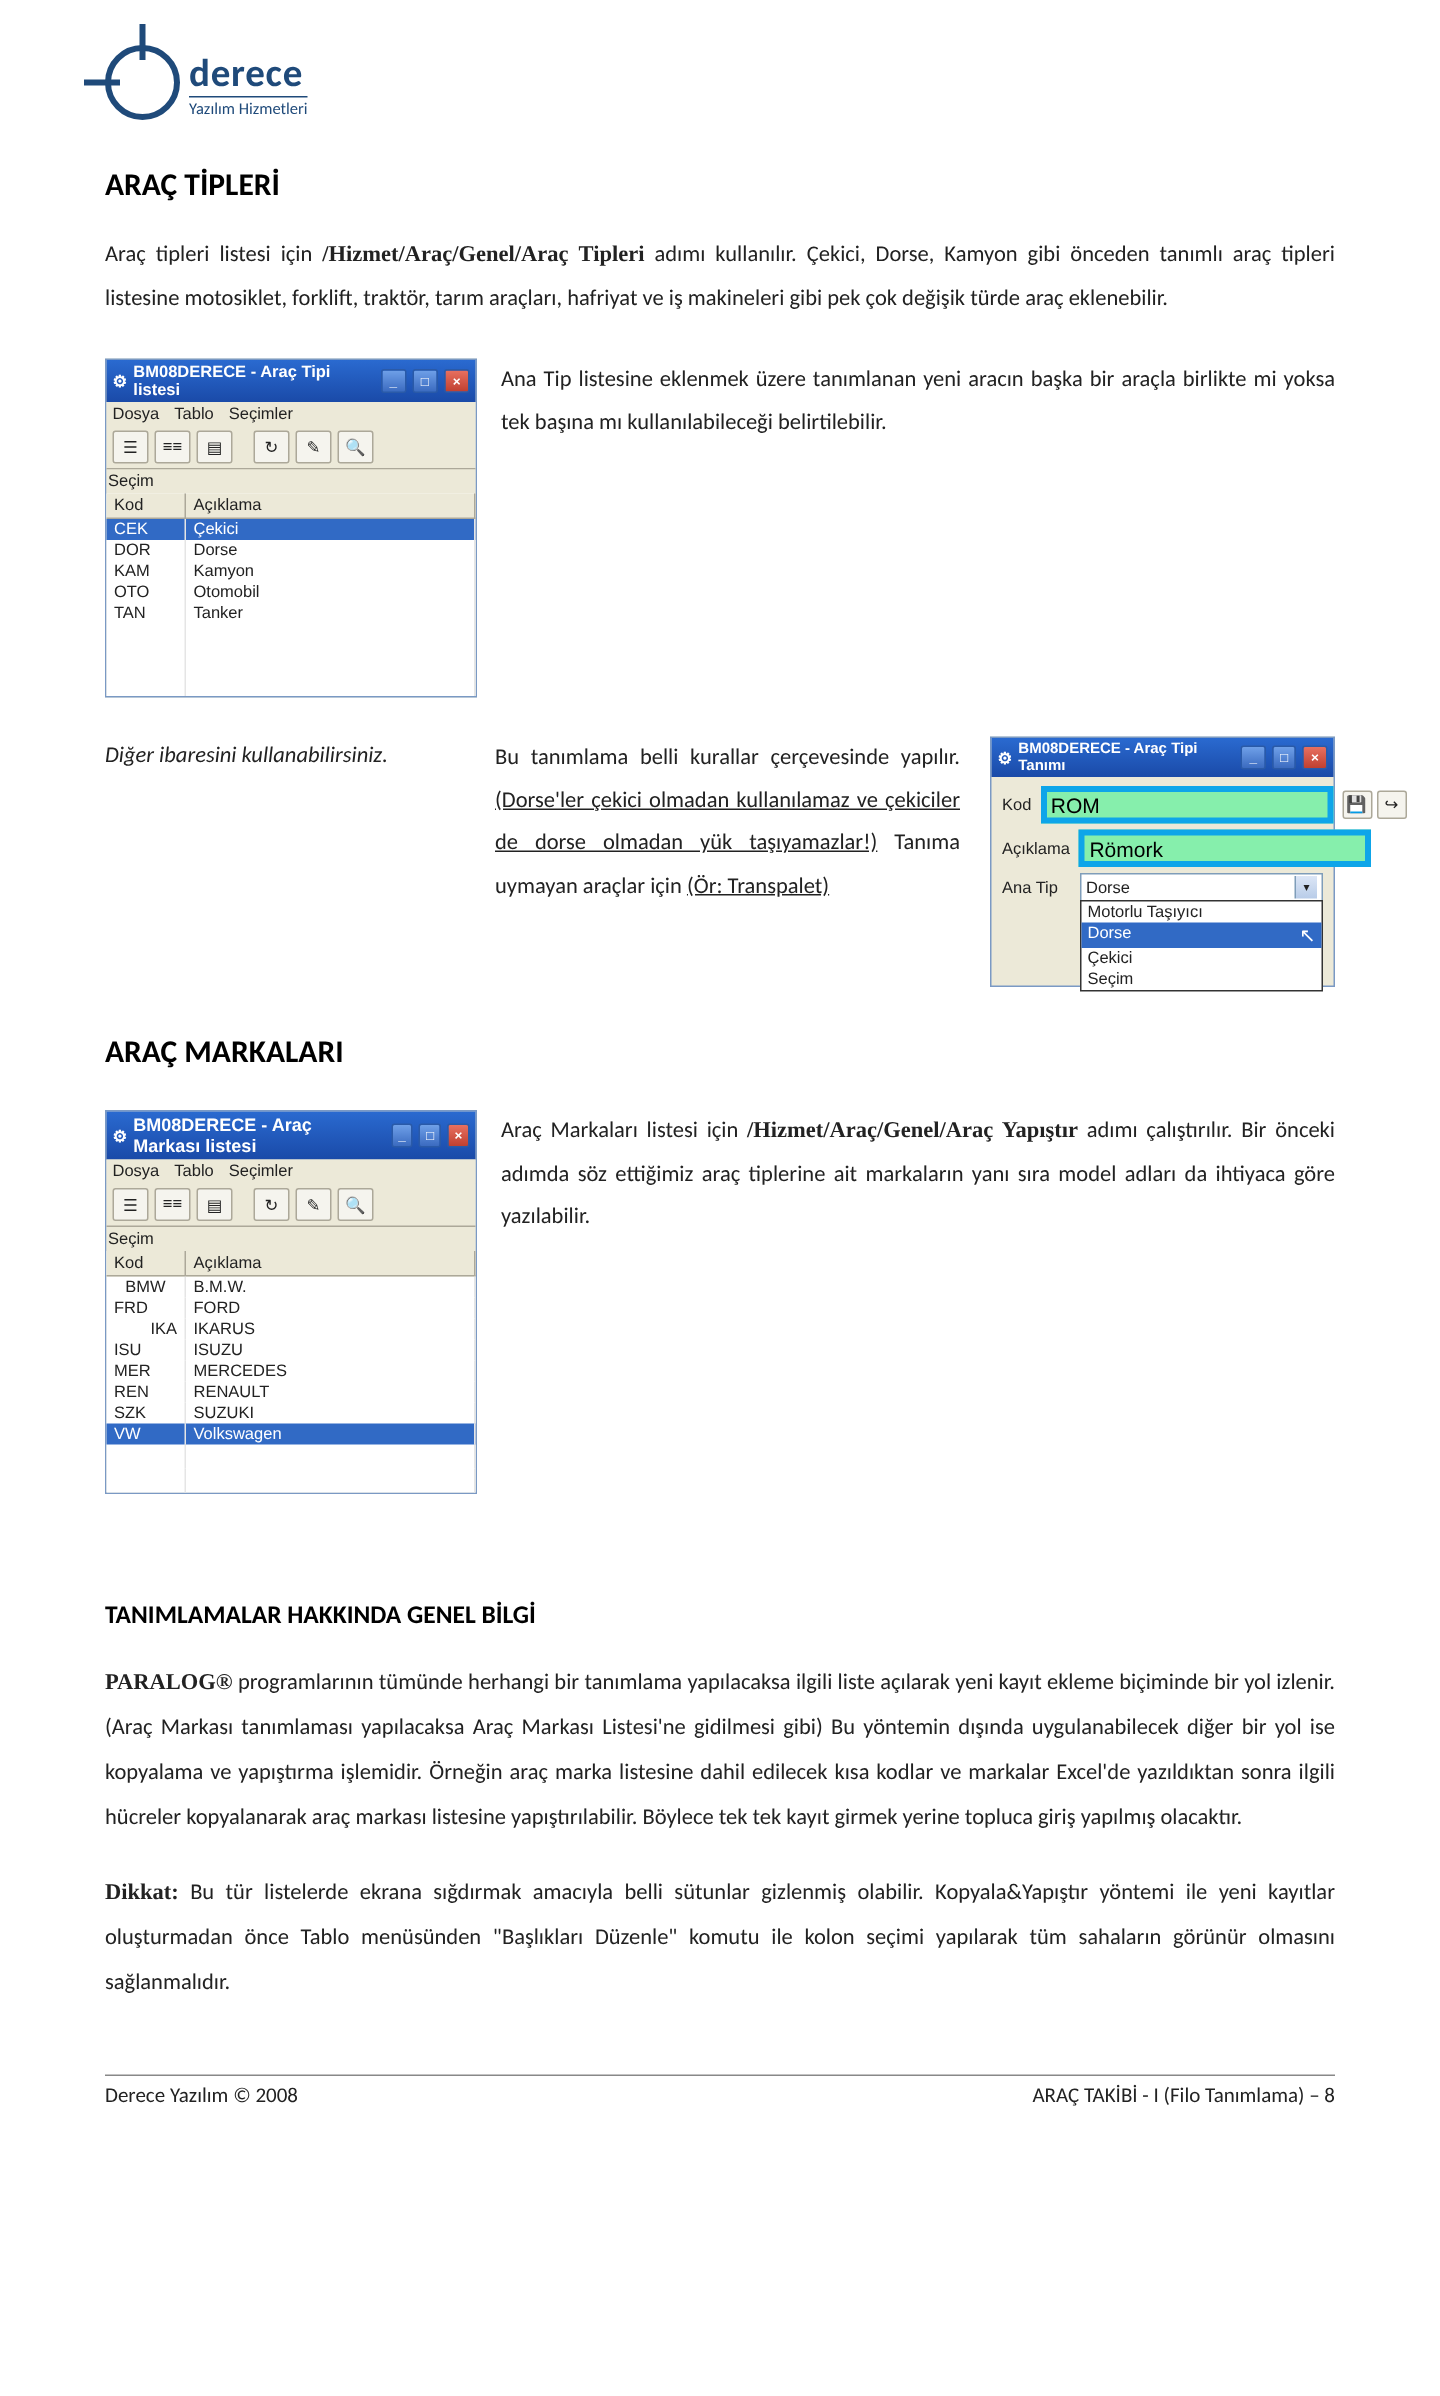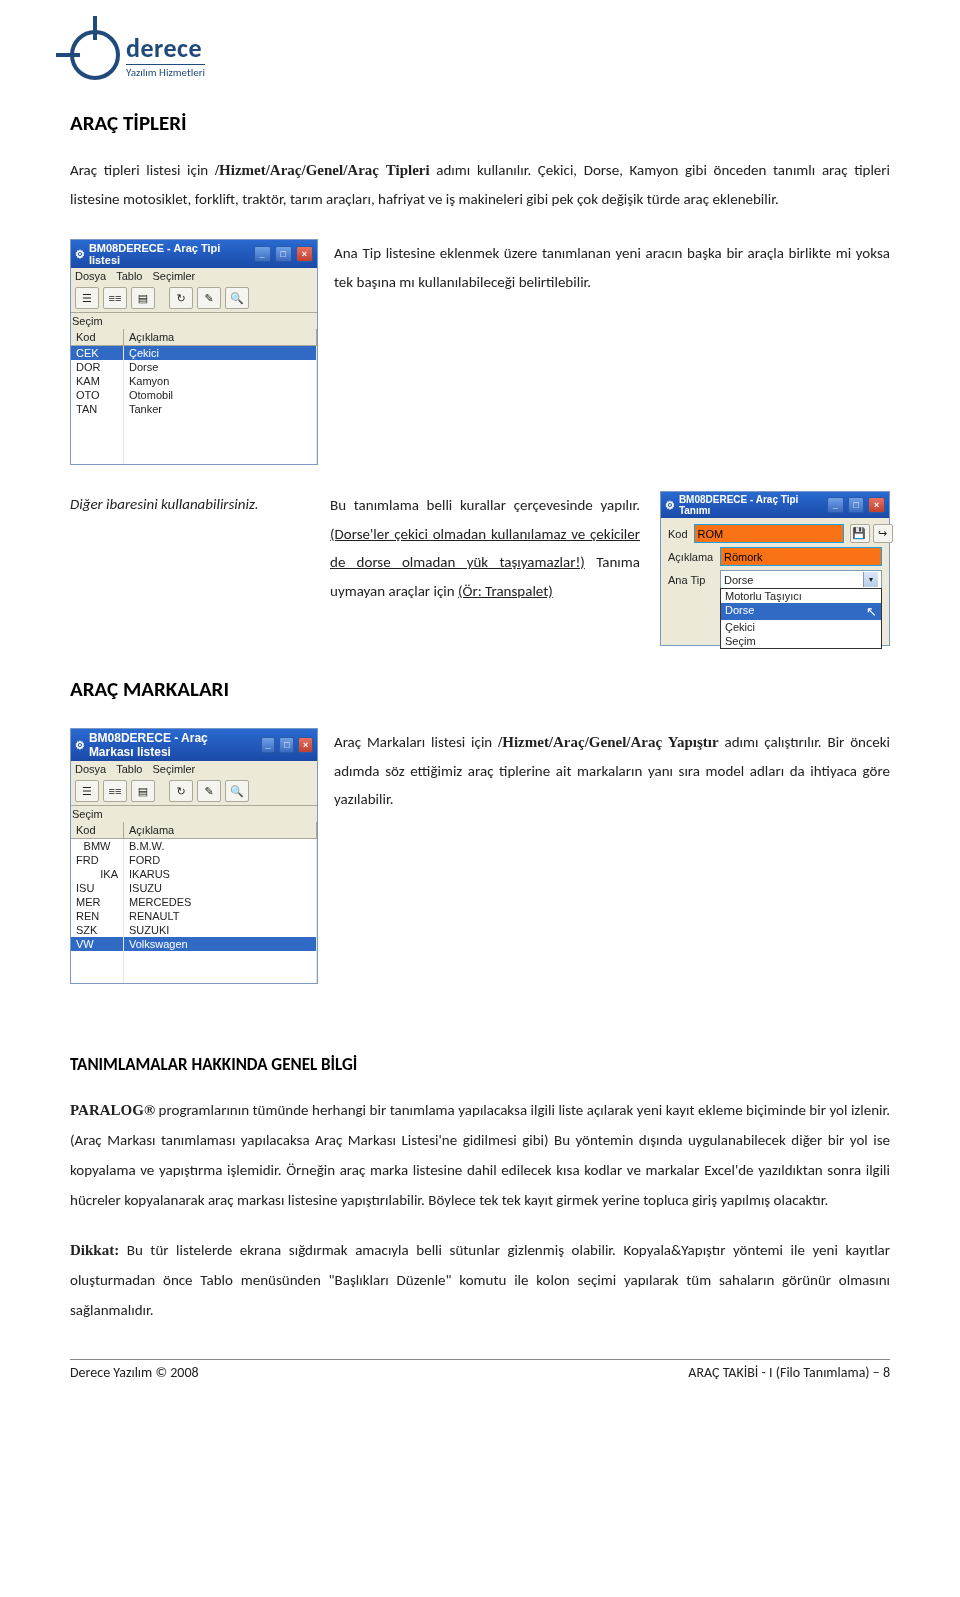--- a/index.html
+++ b/index.html
@@ -27,37 +27,37 @@
 .win-toolbar{background:#ece9d8;padding:3px 4px;display:flex;gap:4px;border-bottom:1px solid #aca899}
 .tool-btn{width:22px;height:20px;border:1px solid #aca899;border-radius:2px;background:#f5f4ee;display:inline-flex;align-items:center;justify-content:center;font-size:11px;cursor:pointer}
 .win-section-label{background:#ece9d8;padding:2px 1px;font-weight:normal}
 .win-table{width:100%;border-collapse:collapse;background:#fff}
 .win-table th{background:#ece9d8;text-align:left;padding:2px 5px;border-right:1px solid #aca899;border-bottom:1px solid #aca899;font-weight:normal}
 .win-table td{padding:1px 5px;border-right:1px solid #e5e5e5}
 .win-table tr.sel td{background:#316ac5;color:#fff}
 .win-table .blank td{height:14px}
 .form-row{display:flex;align-items:center;padding:2px 5px;gap:6px}
 .form-row label{width:46px}
-.form-input{flex:1;background:#f97316;border:1px solid #0ea5e9;padding:1px 3px;height:15px;font-size:11px}
+.form-input{flex:1;background:#86efac;border:4px solid #0ea5e9;padding:1px 3px;height:15px;font-size:14px}
 .form-icons{display:flex;gap:3px}
 .dropdown{flex:1;background:#fff;border:1px solid #7f9db9;position:relative}
 .dropdown-val{padding:1px 3px;height:15px;display:flex;align-items:center;justify-content:space-between}
 .dropdown-arrow{width:14px;height:15px;background:linear-gradient(#dce6f6,#b8cce8);border-left:1px solid #7f9db9;display:inline-flex;align-items:center;justify-content:center;font-size:8px}
 .dropdown-list{position:absolute;top:17px;left:-1px;right:-1px;background:#fff;border:1px solid #333;z-index:10}
 .dropdown-list div{padding:1px 4px}
 .dropdown-list div.sel{background:#316ac5;color:#fff;display:flex;justify-content:space-between}
 .cursor-arrow{font-size:13px}
 .right-col{flex:1}
 .row3{display:flex;gap:14px;align-items:flex-start;margin-bottom:30px}
 .row3 .text-block{flex:1;padding-right:6px}
 .row3 p{text-align:justify}
 .caption-wrap{display:flex;flex-direction:column;align-items:flex-start}
 .caption{font-style:italic;font-size:15px;margin-top:4px}
 .general-info p{margin-bottom:0;line-height:2}
-.footer{border-top:1px solid #888;margin-top:34px;display:flex;justify-content:space-between;font-size:14px;padding-top:4px}
+.footer{border-top:1px solid #888;margin-top:46px;display:flex;justify-content:space-between;font-size:14px;padding-top:4px}
 </style>
 </head>
 <body>
 
 <div class="page">
 
 <div class="logo">
   <div class="logo-row">
     <div class="logo-mark"></div>
     <div class="logo-text">

